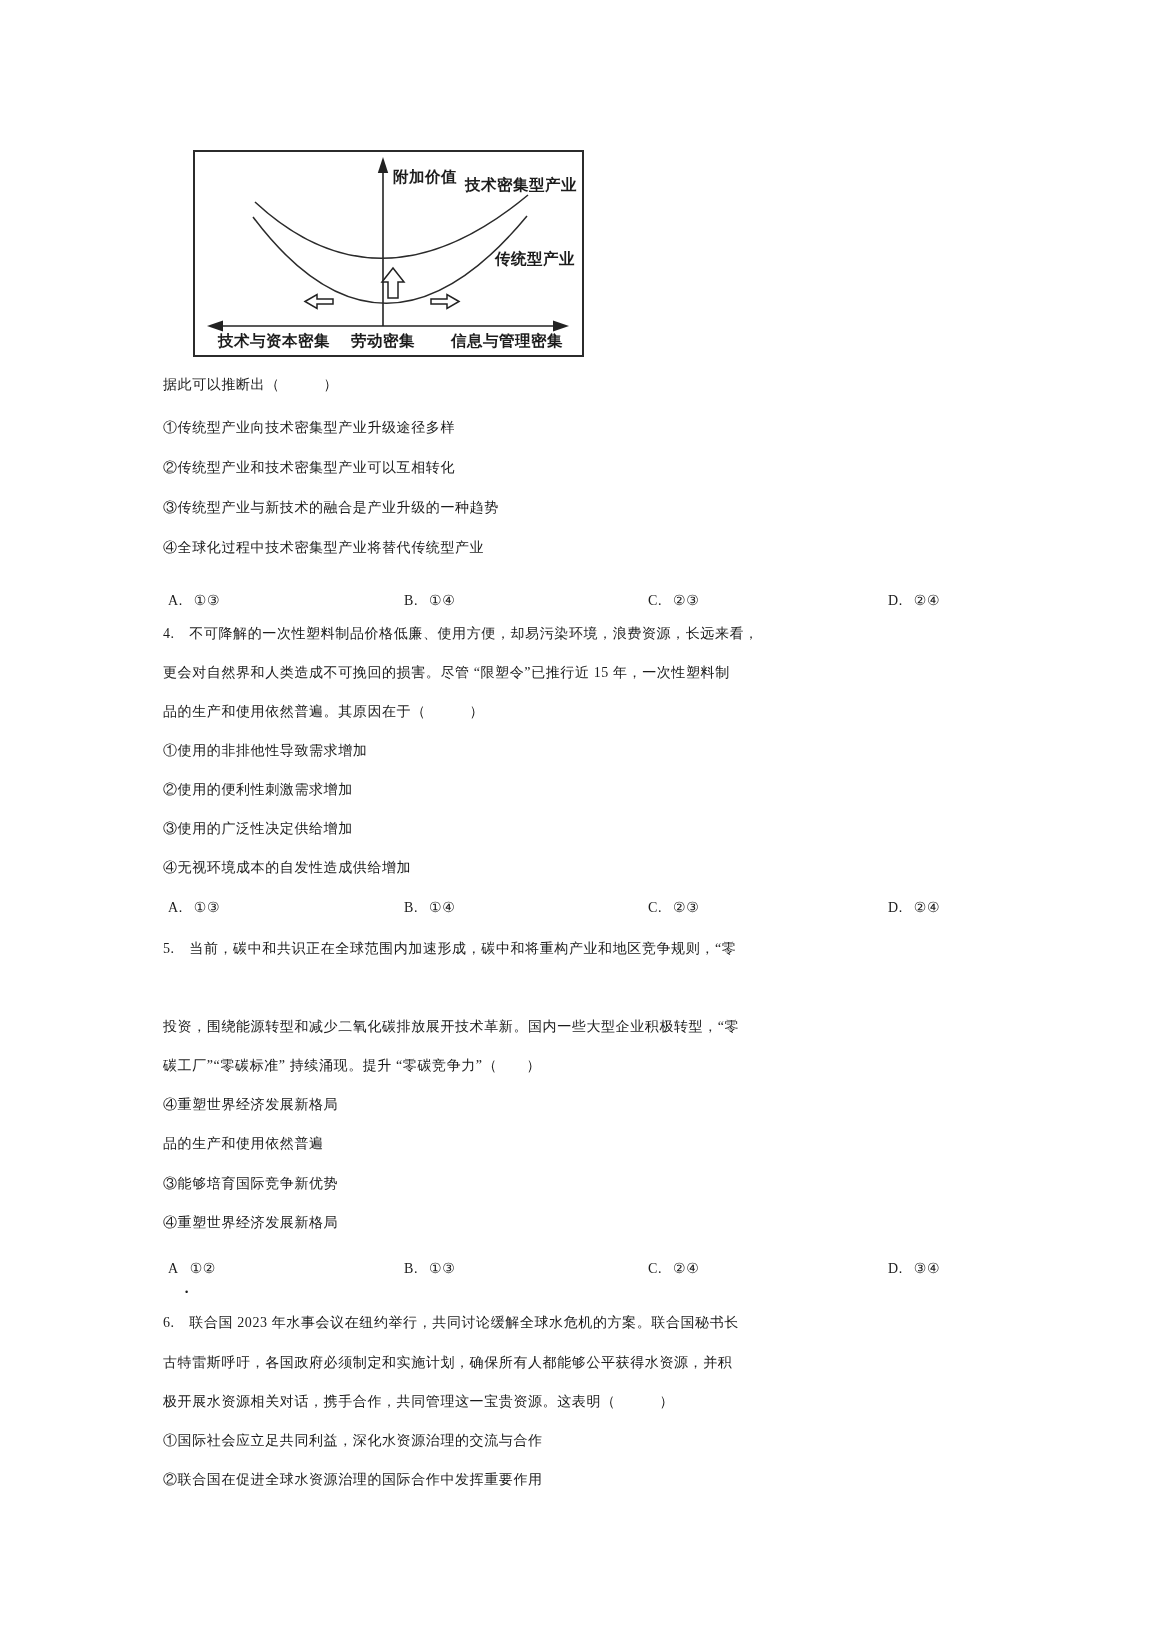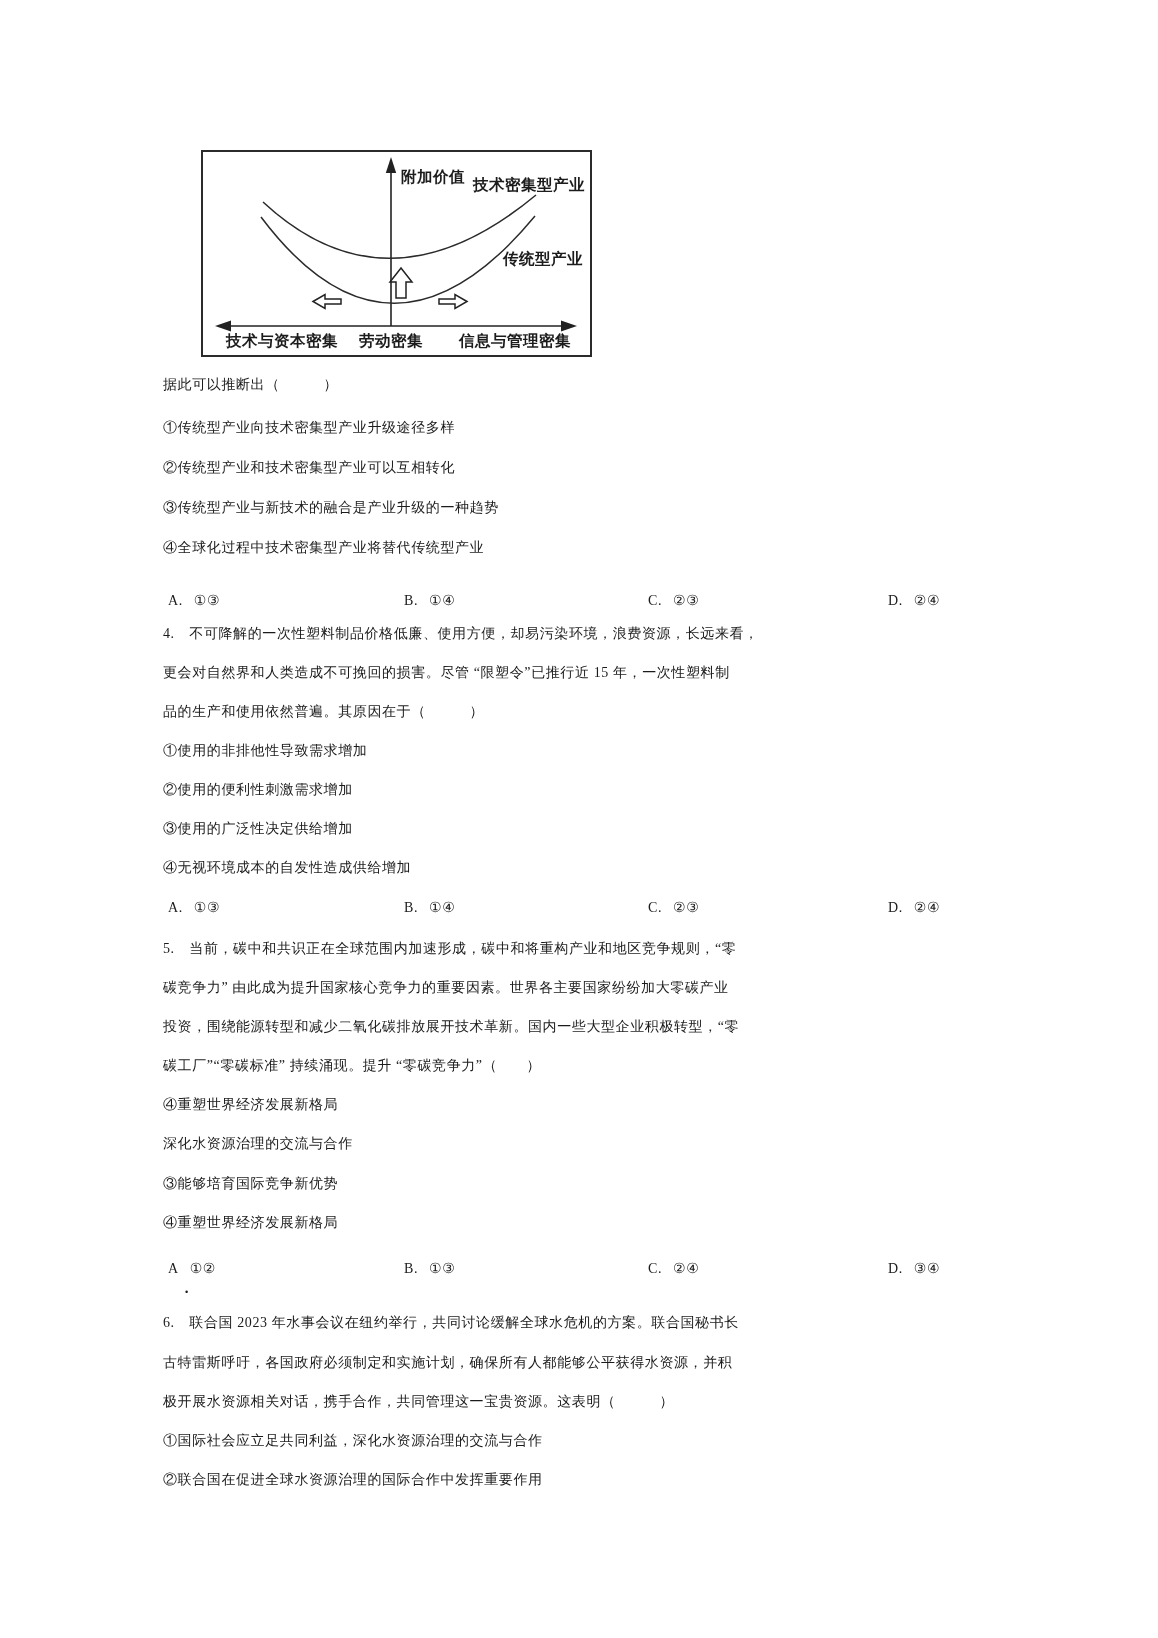--- a/index.html
+++ b/index.html
@@ -11,21 +11,20 @@
     overflow:hidden;
     font-family:"Liberation Serif","DejaVu Serif",serif;
     color:#1b1b1b;
   }
   .fig{
     position:absolute;
     left:193px;
     top:150px;
     width:391px;
     height:165px;
-    margin-left:8px;
   }
   .fig svg{display:block;}
   .fig text{
     font-family:"Liberation Serif","DejaVu Serif",serif;
     font-weight:bold;
     font-size:15.5px;
     fill:#1c1c1c;
     letter-spacing:0.5px;
   }
   .line{
@@ -105,25 +104,24 @@
   <div class="line" style="top:816px">③使用的广泛性决定供给增加</div>
   <div class="line" style="top:855px">④无视环境成本的自发性造成供给增加</div>
   <div class="line choices" style="top:895px">
     <span class="choice pos-a"><span class="c-label">A.</span><span class="c-val">①③</span></span>
     <span class="choice pos-b"><span class="c-label">B.</span><span class="c-val">①④</span></span>
     <span class="choice pos-c"><span class="c-label">C.</span><span class="c-val">②③</span></span>
     <span class="choice pos-d"><span class="c-label">D.</span><span class="c-val">②④</span></span>
   </div>
 
   <div class="line" style="top:936px">5.　当前，碳中和共识正在全球范围内加速形成，碳中和将重构产业和地区竞争规则，“零</div>
-  <div class="line" style="top:975px">碳竞争力” 由此成为提升国家核心竞争力的重要因素。世界各主要国家纷纷加大零碳产业</div>
   <div class="line" style="top:1014px">投资，围绕能源转型和减少二氧化碳排放展开技术革新。国内一些大型企业积极转型，“零</div>
   <div class="line" style="top:1053px">碳工厂”“零碳标准” 持续涌现。提升 “零碳竞争力”（　　）</div>
   <div class="line" style="top:1092px">④重塑世界经济发展新格局</div>
-  <div class="line" style="top:1131px">深化水资源治理的交流与合作</div>
+  <div class="line" style="top:1131px">品的生产和使用依然普遍</div>
   <div class="line" style="top:1171px">③能够培育国际竞争新优势</div>
   <div class="line" style="top:1210px">④重塑世界经济发展新格局</div>
   <div class="line choices" style="top:1256px">
     <span class="choice pos-a"><span class="c-label">A</span><span class="c-val">①②</span></span>
     <span class="choice pos-b"><span class="c-label">B.</span><span class="c-val">①③</span></span>
     <span class="choice pos-c"><span class="c-label">C.</span><span class="c-val">②④</span></span>
     <span class="choice pos-d"><span class="c-label">D.</span><span class="c-val">③④</span></span>
   </div>
   <div class="stray">.</div>
 

